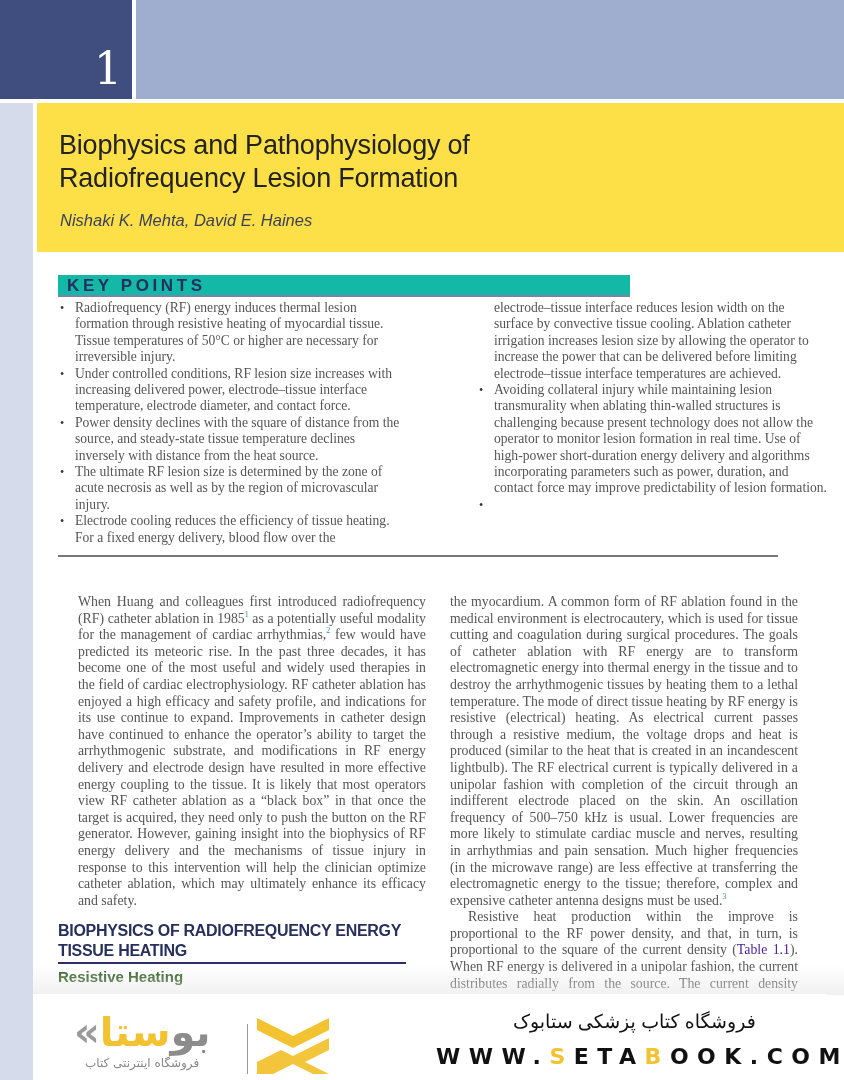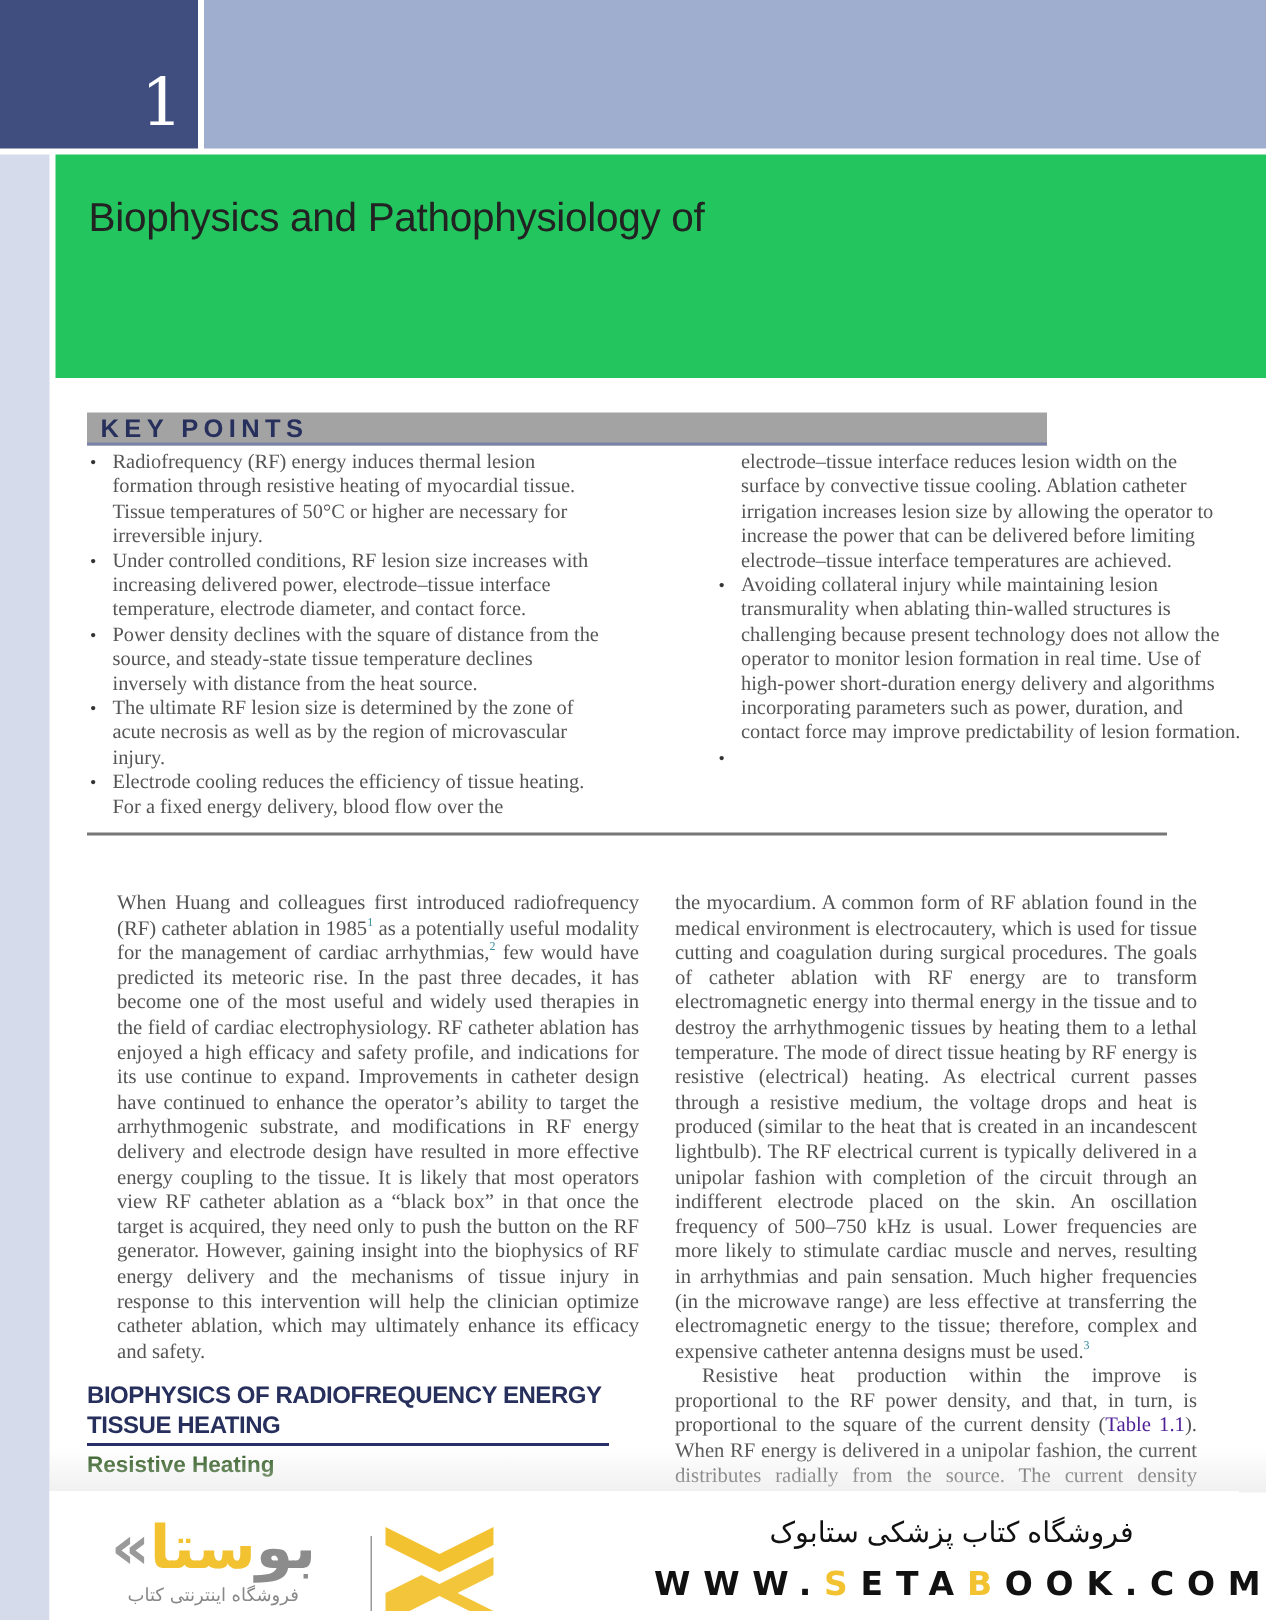--- a/index.html
+++ b/index.html
@@ -1,24 +1,24 @@
 <!DOCTYPE html>
 <html><head>
 <meta charset="utf-8">
 <style>
   html, body { margin:0; padding:0; }
   body { width:844px; height:1080px; position:relative; overflow:hidden; background:#ffffff; font-family:"Liberation Serif", serif; color:#444; }
   .top-dark { position:absolute; left:0; top:0; width:132px; height:99px; background:#3f4e7e; }
   .chap-num { position:absolute; right:10px; bottom:8px; color:#fff; font-family:"DejaVu Serif", serif; font-size:44px; line-height:1; font-weight:300; }
   .top-light { position:absolute; left:136px; top:0; width:708px; height:99px; background:#9faecf; }
   .left-strip { position:absolute; left:0; top:103px; width:33px; height:977px; background:#d5dbea; }
-  .title-band { position:absolute; left:37px; top:103px; width:807px; height:149px; background:#22c55e; }
+  .title-band { position:absolute; left:37px; top:103px; width:807px; height:149px; background:#fde047; }
   .title { position:absolute; left:22px; top:26px; font-family:"Liberation Sans", sans-serif; font-size:27px; line-height:33px; color:#222; font-weight:300; letter-spacing:-0.2px; }
   .authors { position:absolute; left:23px; top:108px; font-family:"Liberation Sans", sans-serif; font-style:italic; font-size:16.5px; color:#3b3f5c; }
-  .kp-header { position:absolute; left:58px; top:275px; width:640px; height:20px; background:#a3a3a3; border-bottom:2px solid #7a82a8; }
+  .kp-header { position:absolute; left:58px; top:275px; width:572px; height:20px; background:#14b8a6; border-bottom:2px solid #7a82a8; }
   .kp-title { position:absolute; left:9px; top:0px; font-family:"Liberation Sans", sans-serif; font-weight:bold; font-size:17px; letter-spacing:3.6px; color:#27305c; line-height:21px; }
   .kp-col { position:absolute; top:300px; width:350px; font-size:13.6px; line-height:16.4px; color:#555; }
   .kp-col ul { margin:0; padding:0; list-style:none; }
   .kp-col li { position:relative; padding-left:17px; }
   .kp-col li .bullet { position:absolute; left:2px; top:0; color:#333; font-size:12px; }
   .kp-left { left:58px; }
   .kp-right { left:429px;margin-left:48px; }
   .kp-rule { position:absolute; left:58px; top:555px; width:720px; height:2px; background:#777; }
   .body-col { position:absolute; top:594px; width:348px; font-size:13.8px; line-height:16.6px; color:#555; text-align:justify;margin-left:20px; }
   .body-col p { margin:0; }
@@ -48,21 +48,23 @@
 
 <div class="top-dark">
   <span class="chap-num">1</span>
 </div>
 <div class="top-light"></div>
 <div class="left-strip"></div>
 
 <div class="title-band">
   <div class="title">
     <div>Biophysics and Pathophysiology of</div>
+    <div>Radiofrequency Lesion Formation</div>
   </div>
+  <div class="authors">Nishaki K. Mehta, David E. Haines</div>
 </div>
 
 <div class="kp-header">
   <span class="kp-title">KEY POINTS</span>
 </div>
 
 <div class="kp-col kp-left">
   <ul>
     <li><span class="bullet">•</span><span>Radiofrequency (RF) energy induces thermal lesion formation through resistive heating of myocardial tissue. Tissue temperatures of 50°C or higher are necessary for irreversible injury.</span></li>
     <li><span class="bullet">•</span><span>Under controlled conditions, RF lesion size increases with increasing delivered power, electrode–tissue interface temperature, electrode diameter, and contact force.</span></li>

